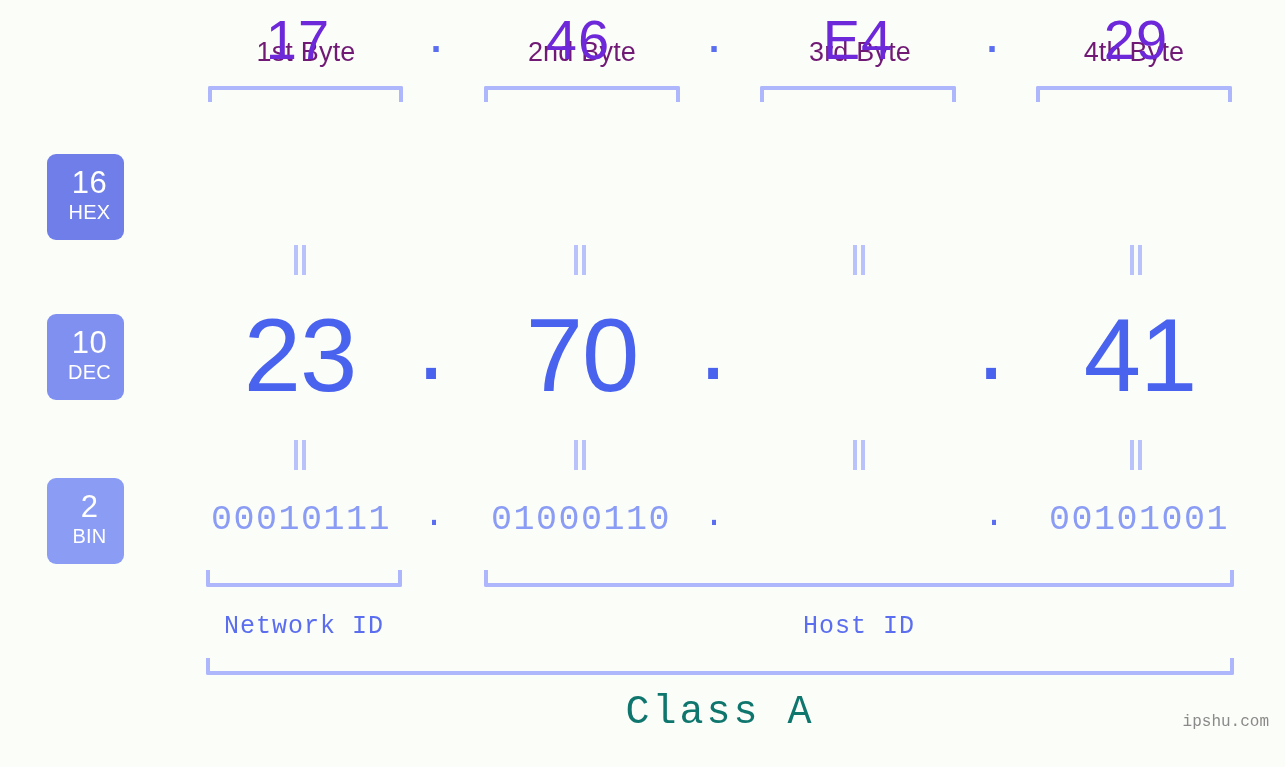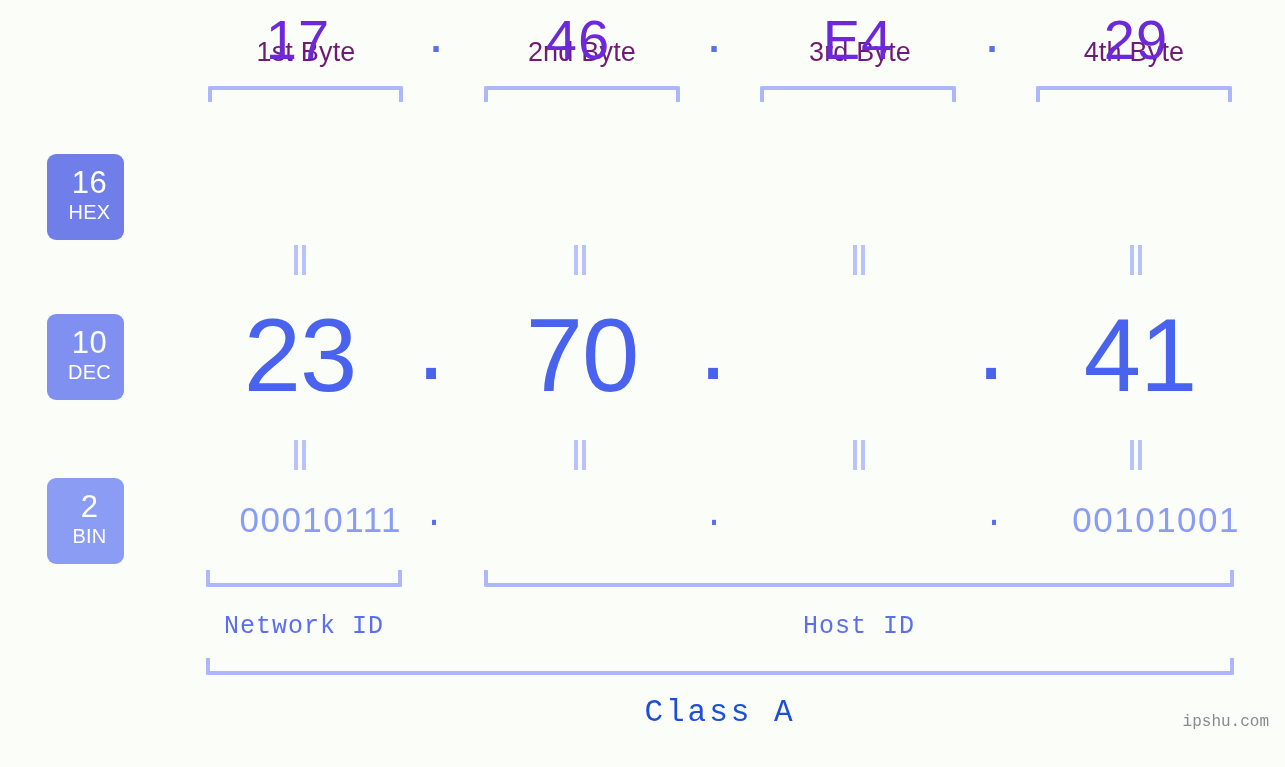--- a/index.html
+++ b/index.html
@@ -154,24 +154,24 @@
     font-family: "Liberation Sans", sans-serif;
     width: 34px;
   }
 
   
   .bin-val {
     position: absolute;
     top: 495px;
     height: 50px;
     line-height: 50px;
-    text-align: right;
+    text-align: center;
     font-size: 35px;
     color: #8b9cf5;
-    font-family: Liberation Sans, sans-serif;
+    font-family: Liberation Mono, monospace;
     letter-spacing: 1.5px;
     white-space: nowrap;
   }
   .bin-dot {
     position: absolute;
     top: 495px;
     height: 50px;
     line-height: 42px;
     text-align: center;
     font-size: 35px;
@@ -192,22 +192,22 @@
     font-family: "Liberation Mono", "DejaVu Sans Mono", monospace;
     letter-spacing: 1px;
     white-space: nowrap;
   }
   .class-label {
     position: absolute;
     top: 693px;
     height: 40px;
     line-height: 40px;
     text-align: center;
-    font-size: 31px;
-    color: #1d4ed8;
+    font-size: 40px;
+    color: #0f766e;
     font-family: "Liberation Mono", "DejaVu Sans Mono", monospace;
     letter-spacing: 3px;
     white-space: nowrap;
   }
 
   .watermark {
     position: absolute;
     right: 16px;
     top: 713px;
     font-size: 16px;
@@ -290,20 +290,21 @@
       <i></i>
     </div>
 
   <div class="badge" id="badge-bin">
     <span class="badge-num">2</span>
     <span class="badge-sub">BIN</span>
   </div>
 
   <div class="bin-val" style="left:200px; width:202px;">00010111</div>
   <div class="bin-dot" style="left:422px;">.</div>
+  <div class="bin-val" style="left:480px; width:202px;">01000110</div>
   <div class="bin-dot" style="left:702px;">.</div>
   <div class="bin-dot" style="left:982px;">.</div>
   <div class="bin-val" style="left:1038px; width:202px;">00101001</div>
 
   <div class="bracket-up" style="left:206px; top:570px; width:196px;"></div>
   <div class="bracket-up" style="left:484px; top:570px; width:750px;"></div>
 
   <div class="id-label" style="left:484px; width:750px;">Host ID</div>
   <div class="id-label" style="left:206px; width:196px;">Network ID</div>
 

